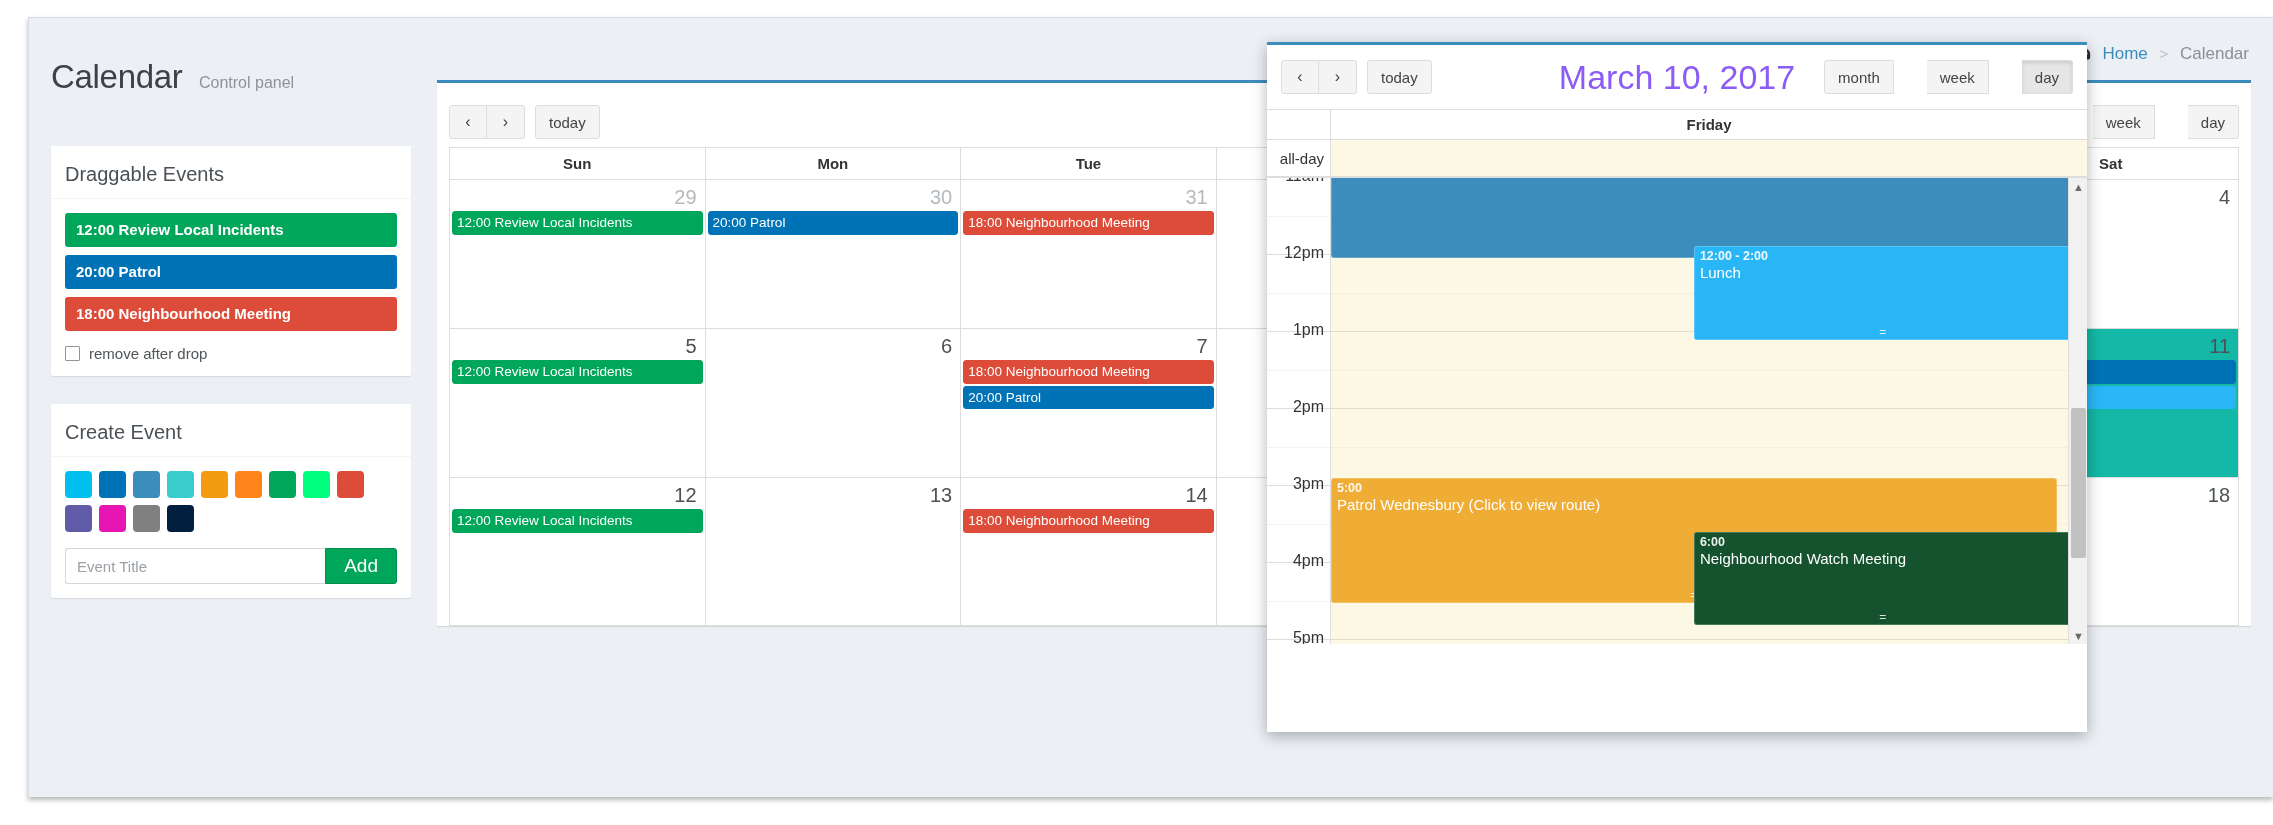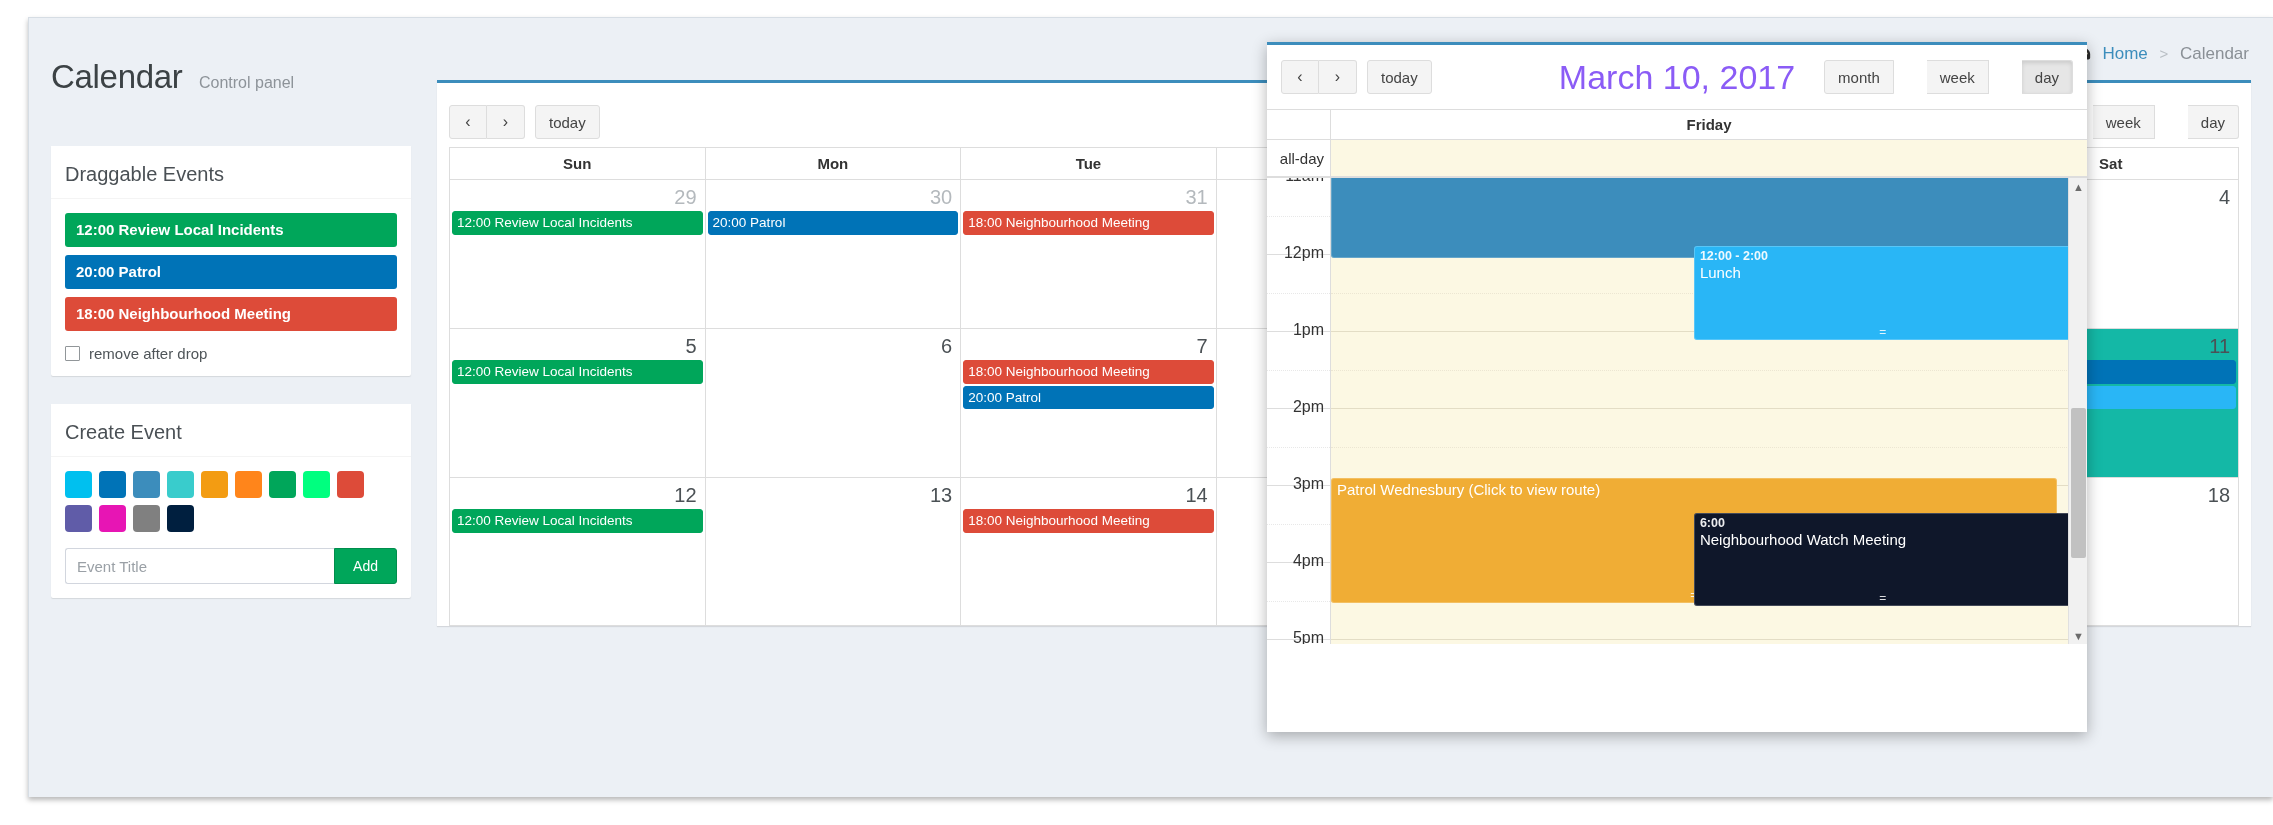--- a/index.html
+++ b/index.html
@@ -154,21 +154,21 @@
     background: #fff;
   }
   .create-input::placeholder { color: #9aa0a6; }
   .btn-add {
     height: 36px;
     padding: 0 18px;
     background: #00a65a;
     border: 1px solid #008d4c;
     border-radius: 0 3px 3px 0;
     color: #fff;
-    font-size: 14px;
+    font-size: 19px;
     font-family: "Liberation Sans", sans-serif;
     cursor: pointer;
   }
 
   
   .cal-box { background:#fff; border-top: 3px solid #3c8dbc;
              box-shadow: 0 1px 1px rgba(0,0,0,0.10); }
   .cal-body { padding: 14px 12px 0 12px; }
   .fc-toolbar {
     display: flex;
@@ -647,24 +647,25 @@
               <div class="hr"></div>
               <div class="tev" style="background: rgb(60, 141, 188); top: -40px; height: 120px; left: 0%; width: 100%;">
                 <div class="handle">=</div>
               </div>
               <div class="tev" style="background: rgb(41, 182, 246); top: 68px; height: 94px; left: 48%; width: 50%;">
                 <div class="t">12:00 - 2:00</div>
                 <div class="n">Lunch</div>
                 <div class="handle">=</div>
               </div>
               <div class="tev" style="background: rgb(240, 173, 53); top: 300px; height: 125px; left: 0%; width: 96%;">
+                <div class="t">5:00</div>
                 <div class="n">Patrol Wednesbury (Click to view route)</div>
                 <div class="handle">=</div>
               </div>
-              <div class="tev" style="background: #0f172a; top: 335px; height: 93px; left: 48%; width: 50%;">
+              <div class="tev" style="background: #14532d; top: 354px; height: 93px; left: 48%; width: 50%;">
                 <div class="t">6:00</div>
                 <div class="n">Neighbourhood Watch Meeting</div>
                 <div class="handle">=</div>
               </div>
             </div>
         </div>
 
         <div class="dm-sb">
           <div class="arrow">▲</div>
           <div class="thumb"></div>

